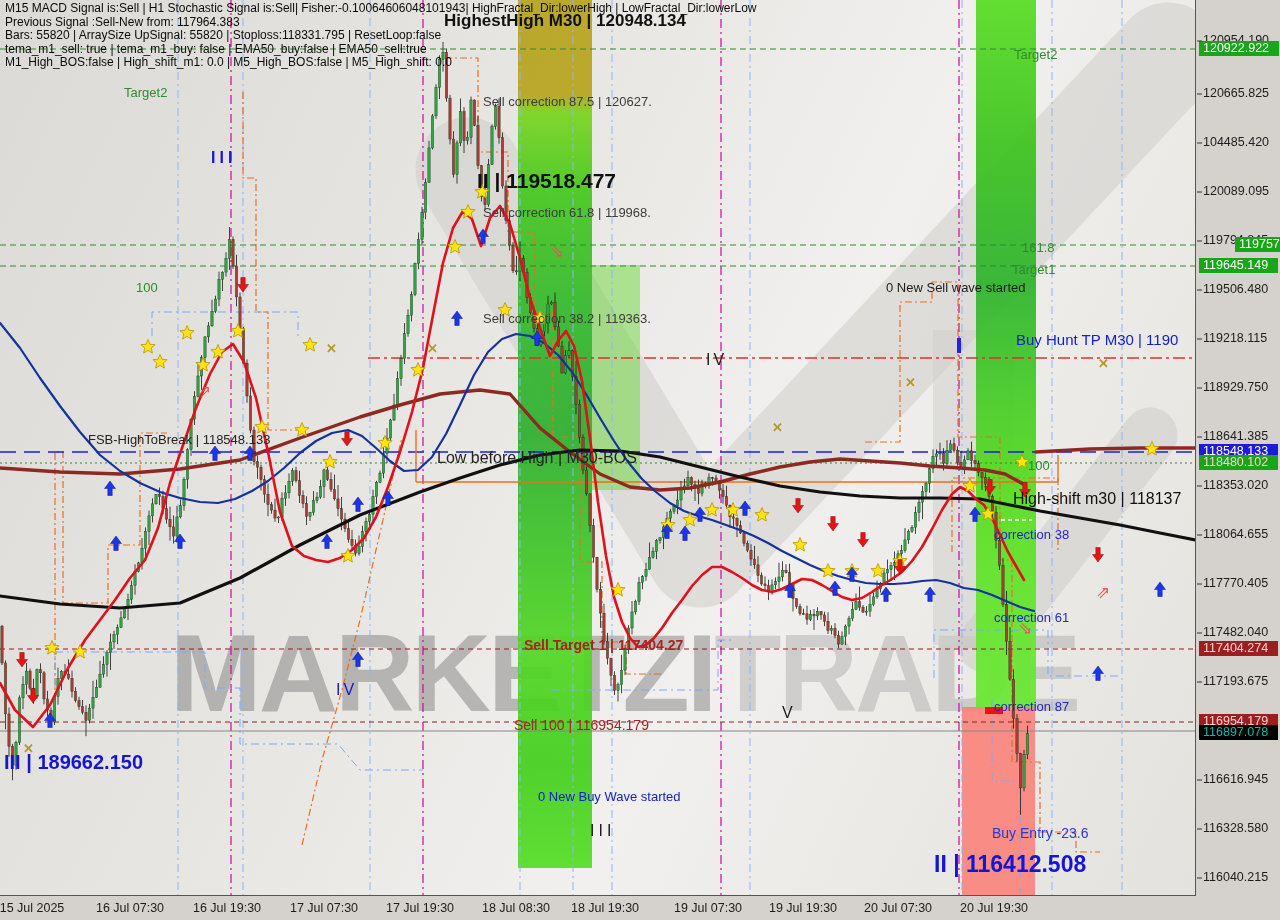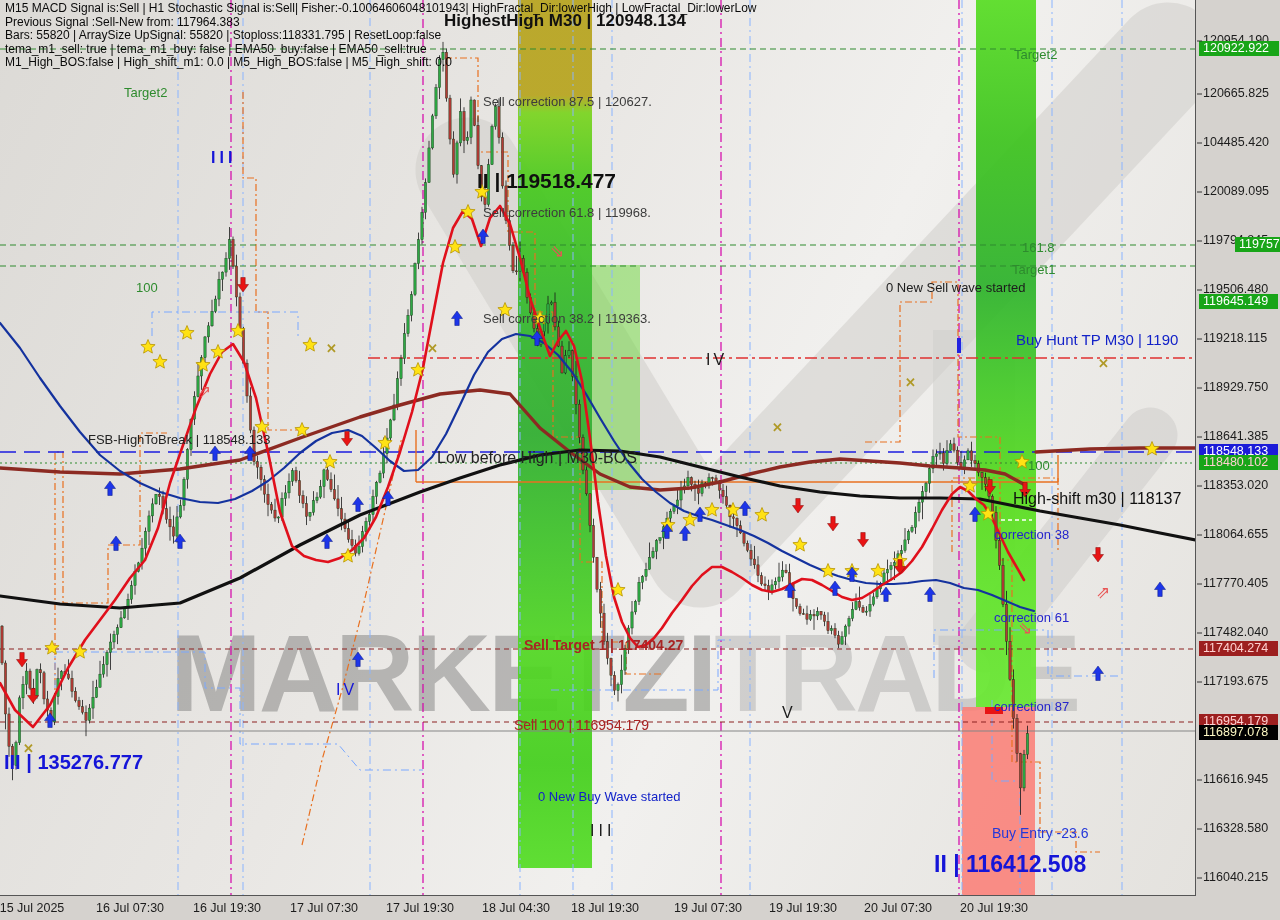--- a/index.html
+++ b/index.html
@@ -803,21 +803,21 @@
         <div class="ann" style="left: 88px; top: 433px; color: rgb(35, 35, 35); font-size: 13px;">FSB-HighToBreak | 118548.133</div>
         <div class="ann" style="left: 1028px; top: 459px; color: rgb(46, 139, 46); font-size: 13px;">100</div>
         <div class="ann" style="left: 1013px; top: 491px; color: rgb(16, 16, 16); font-size: 16px;">High-shift m30 | 118137</div>
         <div class="ann" style="left: 994px; top: 528px; color: rgb(37, 37, 204); font-size: 13px;">correction 38</div>
         <div class="ann" style="left: 994px; top: 611px; color: rgb(37, 37, 204); font-size: 13px;">correction 61</div>
         <div class="ann" style="left: 524px; top: 638px; color: rgb(168, 36, 36); font-size: 14px; font-weight: bold;">Sell Target 1 | 117404.27</div>
         <div class="ann" style="left: 336px; top: 682px; color: rgb(21, 21, 216); font-size: 16px; letter-spacing: 3px;">IV</div>
         <div class="ann" style="left: 994px; top: 700px; color: rgb(37, 37, 204); font-size: 13px;">correction 87</div>
         <div class="ann" style="left: 782px; top: 705px; color: rgb(28, 28, 28); font-size: 16px;">V</div>
         <div class="ann" style="left: 514px; top: 718px; color: rgb(168, 36, 36); font-size: 14px;">Sell 100 | 116954.179</div>
-        <div class="ann" style="left: 4px; top: 752px; color: rgb(21, 21, 216); font-size: 20px; font-weight: bold;">III | 135276.777</div>
+        <div class="ann" style="left: 4px; top: 752px; color: rgb(21, 21, 216); font-size: 20px; font-weight: bold;">III | 189662.150</div>
         <div class="ann" style="left: 538px; top: 790px; color: rgb(19, 34, 200); font-size: 13px;">0 New Buy Wave started</div>
         <div class="ann" style="left: 590px; top: 823px; color: rgb(28, 28, 28); font-size: 16px; letter-spacing: 4px;">III</div>
         <div class="ann" style="left: 992px; top: 826px; color: rgb(37, 56, 216); font-size: 14px;">Buy Entry -23.6</div>
         <div class="ann" style="left: 934px; top: 852px; color: rgb(21, 21, 216); font-size: 23px; font-weight: bold;">II | 116412.508</div>
       </div>
   </div>
   <div class="paxis" id="paxis">
       <div class="ptick" style="top: 33px;">120954.190</div>
       <div class="ptick" style="top: 86px;">120665.825</div>
       <div class="ptick" style="top: 135px;">104485.420</div>
@@ -830,26 +830,26 @@
       <div class="ptick" style="top: 478px;">118353.020</div>
       <div class="ptick" style="top: 527px;">118064.655</div>
       <div class="ptick" style="top: 576px;">117770.405</div>
       <div class="ptick" style="top: 625px;">117482.040</div>
       <div class="ptick" style="top: 674px;">117193.675</div>
       <div class="ptick" style="top: 772px;">116616.945</div>
       <div class="ptick" style="top: 821px;">116328.580</div>
       <div class="ptick" style="top: 870px;">116040.215</div>
       <div class="plabel" style="top: 41px; background: rgb(24, 165, 24); color: rgb(255, 255, 255);">120922.922</div>
       <div class="plabel" style="top: 237px; background: rgb(24, 165, 24); color: rgb(255, 255, 255); margin-left: 36px;">119757.875</div>
-      <div class="plabel" style="top: 258px; background: rgb(24, 165, 24); color: rgb(255, 255, 255); margin-top: 36px;">119645.149</div>
+      <div class="plabel" style="top: 258px; background: rgb(24, 165, 24); color: rgb(255, 255, 255);">119645.149</div>
       <div class="plabel" style="top: 444px; background: rgb(27, 27, 216); color: rgb(255, 255, 255);">118548.133</div>
       <div class="plabel" style="top: 455px; background: rgb(24, 165, 24); color: rgb(255, 208, 208);">118480.102</div>
       <div class="plabel" style="top: 641px; background: rgb(156, 31, 31); color: rgb(255, 208, 208);">117404.274</div>
       <div class="plabel" style="top: 714px; background: rgb(156, 31, 31); color: rgb(255, 208, 208);">116954.179</div>
-      <div class="plabel" style="top: 725px; background: rgb(0, 0, 0); color: #fef9c3;">116897.078</div>
+      <div class="plabel" style="top: 725px; background: rgb(0, 0, 0); color: #14b8a6;">116897.078</div>
       <svg width="6" height="896" style="position: absolute; left: 0px; top: 0px;">
         <line x1="0" x2="5" y1="41" y2="41" stroke="#333"></line>
         <line x1="0" x2="5" y1="94" y2="94" stroke="#333"></line>
         <line x1="0" x2="5" y1="143" y2="143" stroke="#333"></line>
         <line x1="0" x2="5" y1="192" y2="192" stroke="#333"></line>
         <line x1="0" x2="5" y1="241" y2="241" stroke="#333"></line>
         <line x1="0" x2="5" y1="290" y2="290" stroke="#333"></line>
         <line x1="0" x2="5" y1="339" y2="339" stroke="#333"></line>
         <line x1="0" x2="5" y1="388" y2="388" stroke="#333"></line>
         <line x1="0" x2="5" y1="437" y2="437" stroke="#333"></line>
@@ -862,20 +862,20 @@
         <line x1="0" x2="5" y1="829" y2="829" stroke="#333"></line>
         <line x1="0" x2="5" y1="878" y2="878" stroke="#333"></line>
       </svg>
     </div>
   <div class="taxis" id="taxis">
       <div class="tlabel" style="left: 32px;">15 Jul 2025</div>
       <div class="tlabel" style="left: 130px;">16 Jul 07:30</div>
       <div class="tlabel" style="left: 227px;">16 Jul 19:30</div>
       <div class="tlabel" style="left: 324px;">17 Jul 07:30</div>
       <div class="tlabel" style="left: 420px;">17 Jul 19:30</div>
-      <div class="tlabel" style="left: 516px;">18 Jul 04:30</div>
+      <div class="tlabel" style="left: 516px;">18 Jul 08:30</div>
       <div class="tlabel" style="left: 605px;">18 Jul 19:30</div>
       <div class="tlabel" style="left: 708px;">19 Jul 07:30</div>
       <div class="tlabel" style="left: 803px;">19 Jul 19:30</div>
       <div class="tlabel" style="left: 898px;">20 Jul 07:30</div>
       <div class="tlabel" style="left: 994px;">20 Jul 19:30</div>
     </div>
 </div>
 
 </body></html>

